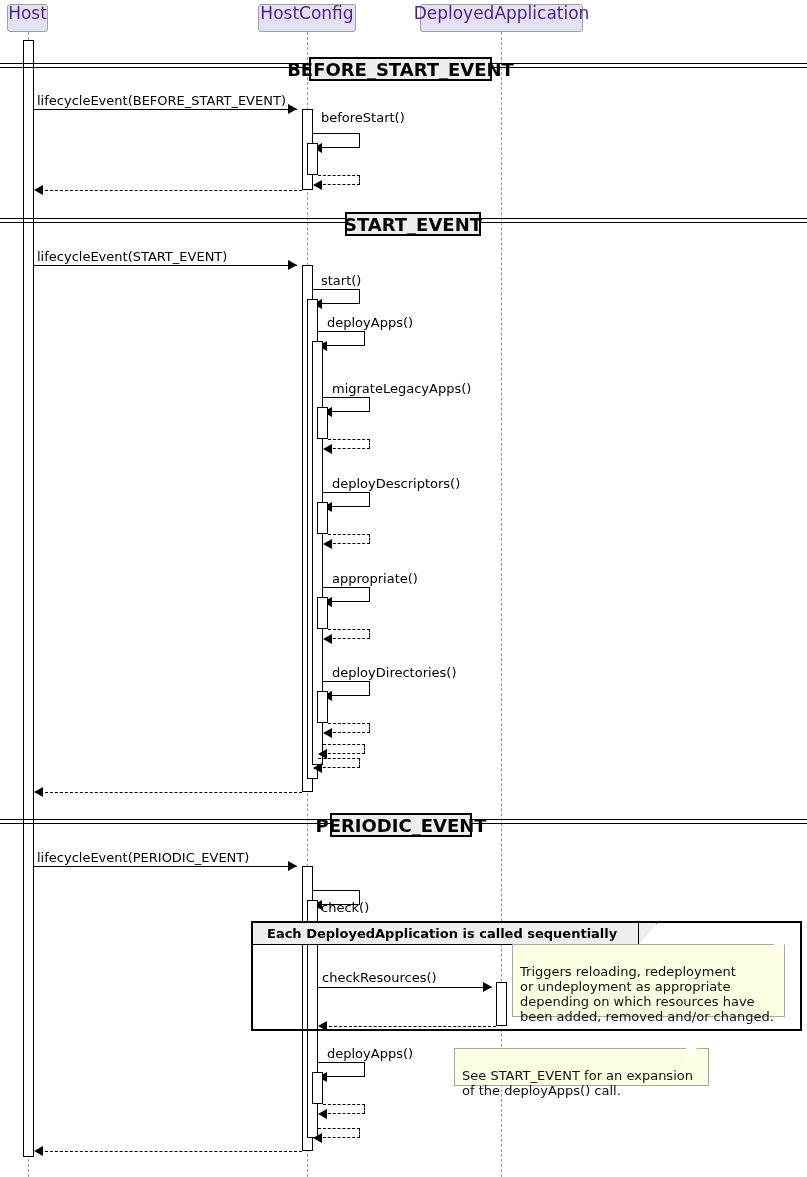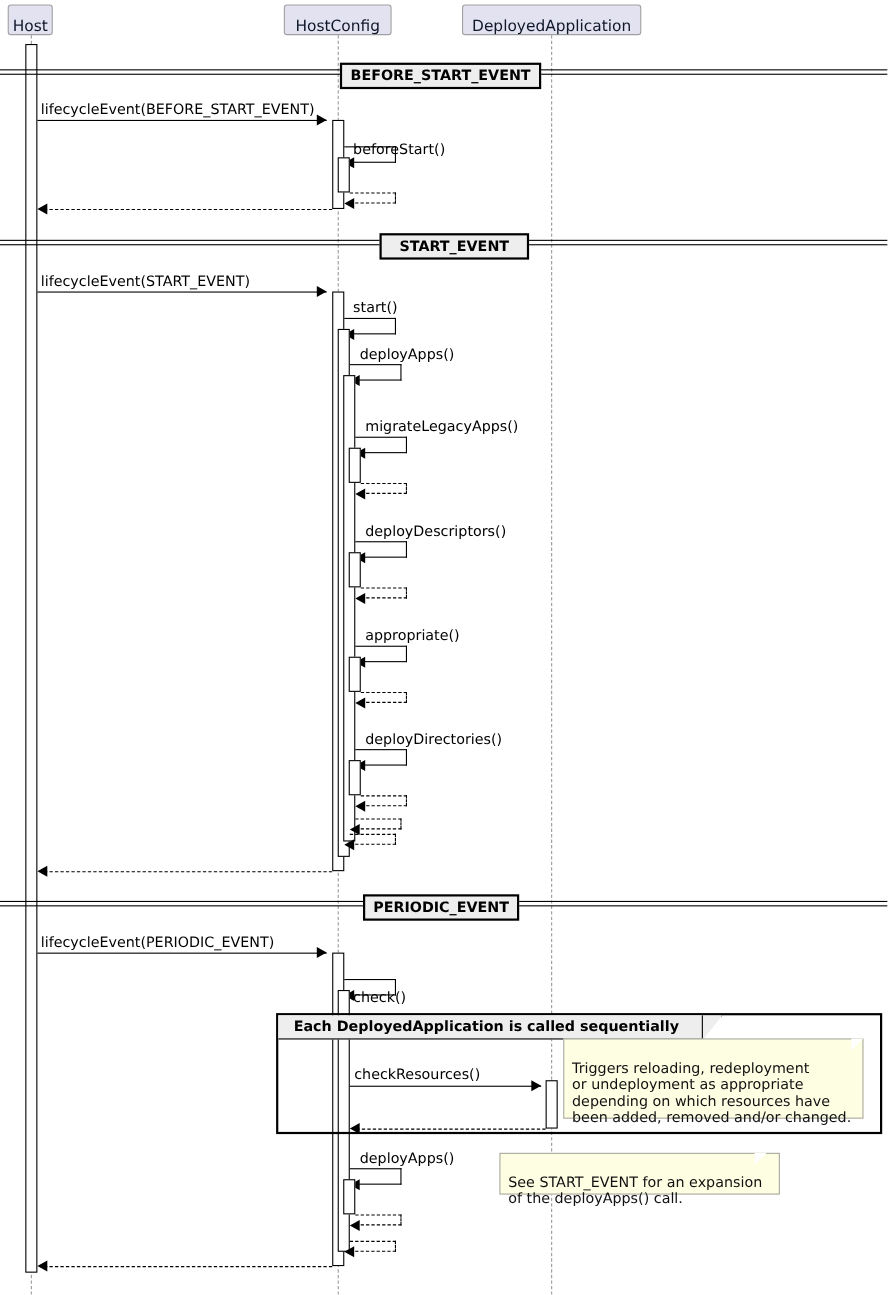--- a/index.html
+++ b/index.html
@@ -3,22 +3,22 @@
 <meta charset="utf-8">
 <style>
   html,body{margin:0;padding:0;background:#fff;}
   body{font-family:"DejaVu Sans",sans-serif;}
   #canvas{position:relative;width:807px;height:1177px;background:#fff;overflow:hidden;}
 
   
   .participant{
     position:absolute;box-sizing:border-box;
     background:#E2E2F0;border:1px solid #A0A0A0;border-radius:3px;
-    color:#0f172a;font-size:14px;line-height:1;
-    display:flex;align-items:flex-end;justify-content:center;
+    color:#4c1d95;font-size:17px;line-height:1;
+    display:flex;align-items:flex-start;justify-content:center;
     height:28px;top:4px;
   }
   .lifeline{position:absolute;width:0;border-left:1px dashed #9a9a9a;}
 
   
   .act{position:absolute;background:#fff;border:1px solid #000;box-sizing:border-box;}
 
   
   .msg-line{position:absolute;height:0;border-top:1px solid #000;}
   .msg-line.ret{border-top:1px dashed #000;}
@@ -33,21 +33,21 @@
   
   .self{position:absolute;box-sizing:border-box;
     border-top:1px solid #000;border-right:1px solid #000;border-bottom:1px solid #000;}
   .self.ret{border-top:1px dashed #000;border-right:1px dashed #000;border-bottom:1px dashed #000;}
 
   
   .divider-rule{position:absolute;left:0;width:807px;height:5px;
      border-top:1.5px solid #000;border-bottom:1.5px solid #000;box-sizing:border-box;}
   .divider-box{position:absolute;box-sizing:border-box;
      background:#EEEEEE;border:2px solid #000;
-     font-size:13px;font-weight:bold;color:#000;
+     font-size:18px;font-weight:bold;color:#000;
      display:flex;align-items:center;justify-content:center;
      height:24px;padding:0 10px;white-space:nowrap;}
 
   
   .group{position:absolute;box-sizing:border-box;border:2px solid #000;background:transparent;}
   .group-hdr{position:absolute;box-sizing:border-box;
      background:#EEEEEE;border:1px solid #000;border-left:none;border-top:none;
      height:22px;font-size:13px;font-weight:bold;color:#000;
      display:flex;align-items:center;padding-left:14px;white-space:nowrap;}
   .group-hdr-tab{position:absolute;height:22px;width:18px;background:#EEEEEE;
@@ -87,21 +87,21 @@
   <div class="divider-box" style="left:309px;top:57px;width:183px;">
     <span>BEFORE_START_EVENT</span>
   </div>
 
   <div class="msg-lbl" style="left:37px;top:94px;">lifecycleEvent(BEFORE_START_EVENT)</div>
   <div class="msg-line" style="left:34px;top:109px;width:263px;"></div>
   <div class="arrow-r" style="left:288px;top:104px;"></div>
 
   <div class="act" style="left:302px;top:109px;width:11px;height:81px;"></div>
 
-  <div class="msg-lbl" style="left:321px;top:130px;">beforeStart()</div>
+  <div class="msg-lbl" style="left:321px;top:111px;">beforeStart()</div>
   <div class="self" style="left:313px;top:133px;width:47px;height:15px;"></div>
   <div class="arrow-l" style="left:313px;top:143px;"></div>
   <div class="act" style="left:307px;top:143px;width:11px;height:32px;"></div>
   <div class="self ret" style="left:318px;top:175px;width:42px;height:10px;"></div>
   <div class="arrow-l" style="left:313px;top:180px;"></div>
 
   <div class="msg-line ret" style="left:40px;top:190px;width:262px;"></div>
   <div class="arrow-l" style="left:34px;top:185px;"></div>
 
   <div class="divider-rule" style="top:218px;"></div>

